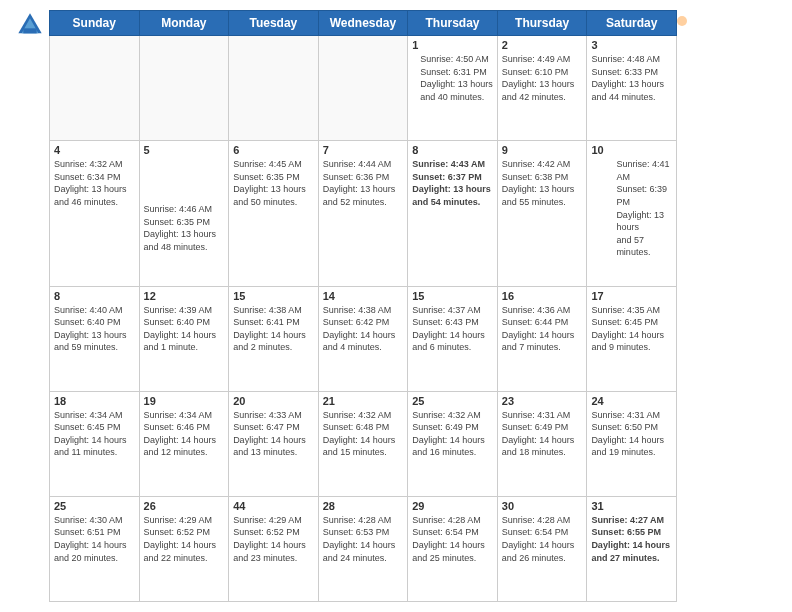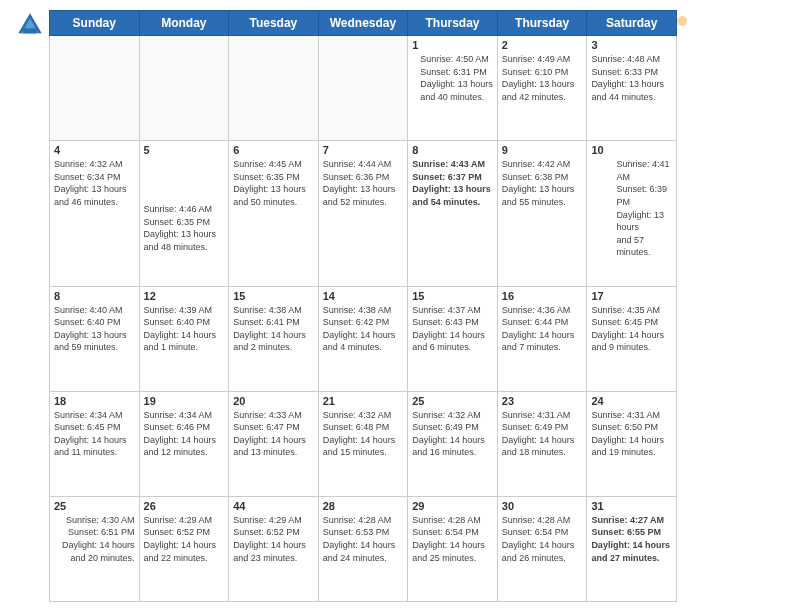--- a/index.html
+++ b/index.html
@@ -331,21 +331,21 @@
             <span class="day-number">24</span>
             <div class="day-info" style="white-space: pre-line;">Sunrise: 4:31 AM
 Sunset: 6:50 PM
 Daylight: 14 hours
 and 19 minutes.</div>
           </td>
         </tr>
         <tr>
           <td>
             <span class="day-number">25</span>
-            <div class="day-info" style="white-space: pre-line; text-align: right;">Sunrise: 4:30 AM
+            <div class="day-info" style="white-space: pre-line;">Sunrise: 4:30 AM
 Sunset: 6:51 PM
 Daylight: 14 hours
 and 20 minutes.</div>
           </td>
           <td>
             <span class="day-number">26</span>
             <div class="day-info" style="white-space: pre-line;">Sunrise: 4:29 AM
 Sunset: 6:52 PM
 Daylight: 14 hours
 and 22 minutes.</div>

